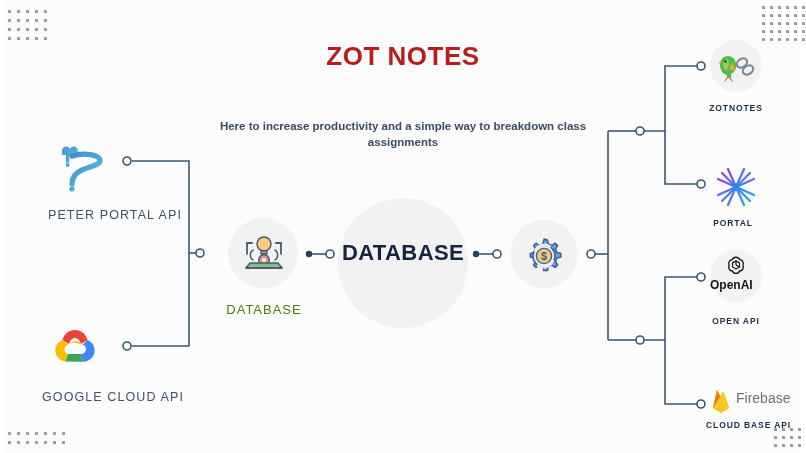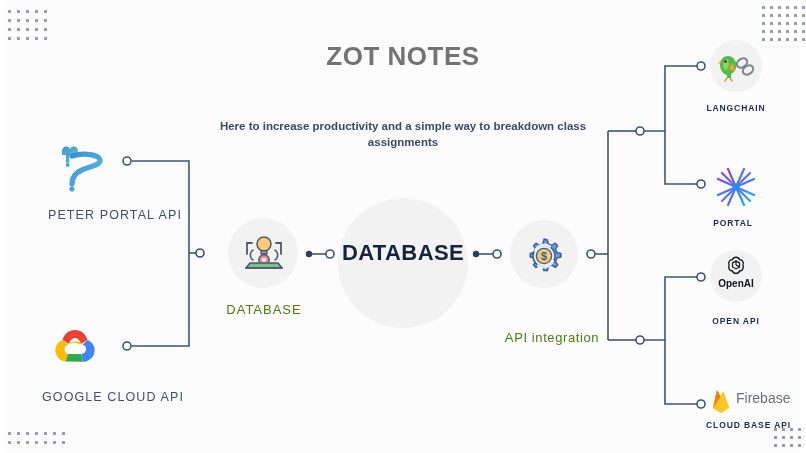--- a/index.html
+++ b/index.html
@@ -47,21 +47,21 @@
   #wires circle.dotfill {
     fill: #2c3e5b; stroke: none;
   }
 
   
   .title {
     position: absolute; left: 0; top: 41px; width: 806px;
     text-align: center;
     font-size: 26px; font-weight: bold;
     letter-spacing: .5px;
-    color: #737373;
+    color: #b91c1c;
   }
   .subtitle {
     position: absolute; left: 203px; top: 118px; width: 400px;
     text-align: center;
     font-size: 11.5px; font-weight: bold;
     line-height: 16px;
     color: #3c4a63;
   }
 
   
@@ -310,38 +310,37 @@
         <g fill="#6f9fd8" stroke="#3c5f96" stroke-width="1.5" stroke-linejoin="round">
           <path d="M24,3 l3.4,1.0 0.9,4.0 3.5,1.5 3.4,-2.3 2.5,2.5 -2.3,3.4 1.5,3.5 4.0,0.9 0,3.6 -4.0,0.9 -1.5,3.5 2.3,3.4 -2.5,2.5 -3.4,-2.3 -3.5,1.5 -0.9,4.0 -3.6,0 -0.9,-4.0 -3.5,-1.5 -3.4,2.3 -2.5,-2.5 2.3,-3.4 -1.5,-3.5 -4.0,-0.9 0,-3.6 4.0,-0.9 1.5,-3.5 -2.3,-3.4 2.5,-2.5 3.4,2.3 3.5,-1.5 0.9,-4.0 Z" transform="translate(0,6) scale(1.0)"></path>
         </g>
         <circle cx="24" cy="26" r="11" fill="#eaf1fb" stroke="#3c5f96" stroke-width="1.5"></circle>
         <circle cx="24" cy="26" r="7.6" fill="#f3c96b" stroke="#3c5f96" stroke-width="1.4"></circle>
         <text x="24" y="30.2" text-anchor="middle" font-family="'Liberation Sans',sans-serif" font-size="11" font-weight="bold" fill="#3c5f96">$</text>
         <path d="M15,21 A10,10 0 0 1 30,16.5" stroke="#e7eef9" stroke-width="2.2" fill="none" stroke-linecap="round"></path>
         <path d="M33,31 A10,10 0 0 1 18,35.5" stroke="#e7eef9" stroke-width="2.2" fill="none" stroke-linecap="round"></path>
       </svg>
     </div>
-    <div class="node-label lbl-mid" style="left:-18px; top:110px; width:120px;">API integration</div>
   </div>
 
   <div class="node-wrap" style="left:710px; top:40px; width:110px; height:80px;">
     <div class="circle-bg" style="left:0; top:0; width:52px; height:52px;"></div>
     <div class="icon-holder" style="left:6px; top:7px; width:40px; height:38px;">
       <svg width="40" height="38" viewBox="0 0 40 38">
         <path d="M12,9 C7,9 4,13 4,18 C4,23 7,27 11,28 L11,31 L15,31 L15,27 C19,25 21,21 20,16 C19,12 16,9 12,9 Z" fill="#5ab84a"></path>
         <path d="M12,12 C9,12 7,15 7,18 C7,21 9,23 11,23 L13,17 Z" fill="#8fd468"></path>
         <path d="M16,16 C18,18 19,21 18,24 L13,22 Z" fill="#f0a12e"></path>
         <circle cx="9.5" cy="14.5" r="1.3" fill="#22303f"></circle>
         <path d="M5,14 L2,16 L5,17 Z" fill="#f0a12e"></path>
         <path d="M11,31 l-2,3 M14,31 l2,3" stroke="#c98020" stroke-width="1.3" stroke-linecap="round"></path>
         <ellipse cx="26" cy="16" rx="5.6" ry="4" fill="none" stroke="#7a8794" stroke-width="2.1" transform="rotate(-35 26 16)"></ellipse>
         <ellipse cx="32" cy="23" rx="5.6" ry="4" fill="none" stroke="#7a8794" stroke-width="2.1" transform="rotate(-35 32 23)"></ellipse>
       </svg>
     </div>
-    <div class="node-label lbl-small-caps" style="left:-22px; top:63px; width:96px;">LANGCHAIN</div>
+    <div class="node-label lbl-small-caps" style="left:-22px; top:63px; width:96px;">ZOTNOTES</div>
   </div>
 
   <div class="node-wrap" style="left:710px; top:164px; width:110px; height:70px;">
     <div class="icon-holder" style="left:2px; top:0; width:48px; height:46px;">
       <svg width="46" height="46" viewBox="0 0 46 46">
         <defs>
           <linearGradient id="gZil" x1="0" y1="0" x2="1" y2="1">
             <stop offset="0" stop-color="#8b3fe8"></stop>
             <stop offset="1" stop-color="#1fa7f5"></stop>
           </linearGradient>
@@ -364,22 +363,22 @@
 
   <div class="node-wrap" style="left:710px; top:250px; width:110px; height:78px;">
     <div class="circle-bg" style="left:0; top:0; width:52px; height:52px;"></div>
     <div class="icon-holder" style="left:15px; top:5px; width:22px; height:22px;">
       <svg width="22" height="22" viewBox="0 0 24 24">
         <path d="M12,2.4 a4.2,4.2 0 0 1 3.9,2.6 4.2,4.2 0 0 1 3.6,6.2 4.2,4.2 0 0 1 -3.6,6.2 4.2,4.2 0 0 1 -7.8,0 4.2,4.2 0 0 1 -3.6,-6.2 4.2,4.2 0 0 1 3.6,-6.2 A4.2,4.2 0 0 1 12,2.4 Z" fill="none" stroke="#111418" stroke-width="1.5"></path>
         <path d="M8.2,8.6 L12,6.4 L15.8,8.6 L15.8,13 L12,15.2 L8.2,13 Z" fill="none" stroke="#111418" stroke-width="1.3"></path>
         <path d="M12,6.4 L12,10.8 M15.8,13 L12,10.8" stroke="#111418" stroke-width="1.3"></path>
       </svg>
     </div>
-    <div style="position:absolute; left:0; top:28px; width:52px; text-align:center;
-                font-size:10px; font-weight:bold; color:#111418;">OpenAI</div>
+    <div style="position:absolute; left:0; top:28px; width:52px; text-align:left;
+                font-size:12px; font-weight:bold; color:#111418;">OpenAI</div>
     <div class="node-label lbl-small-caps" style="left:-22px; top:66px; width:96px;">OPEN API</div>
   </div>
 
   <div class="node-wrap" style="left:708px; top:386px; width:110px; height:60px;">
     <div class="icon-holder" style="left:0; top:0; width:26px; height:30px;">
       <svg width="24" height="28" viewBox="0 0 24 28">
         <path d="M4,21 L8,3 L11.4,9.4 L14.4,4.6 L20,21 L12,26 Z" fill="#ffa000"></path>
         <path d="M4,21 L8,3 L11.4,9.4 L6.6,18 Z" fill="#f57c00"></path>
         <path d="M4,21 L12,26 L20,21 L14.4,4.6 L8.6,14 Z" fill="#ffca28" opacity=".92"></path>
       </svg>

